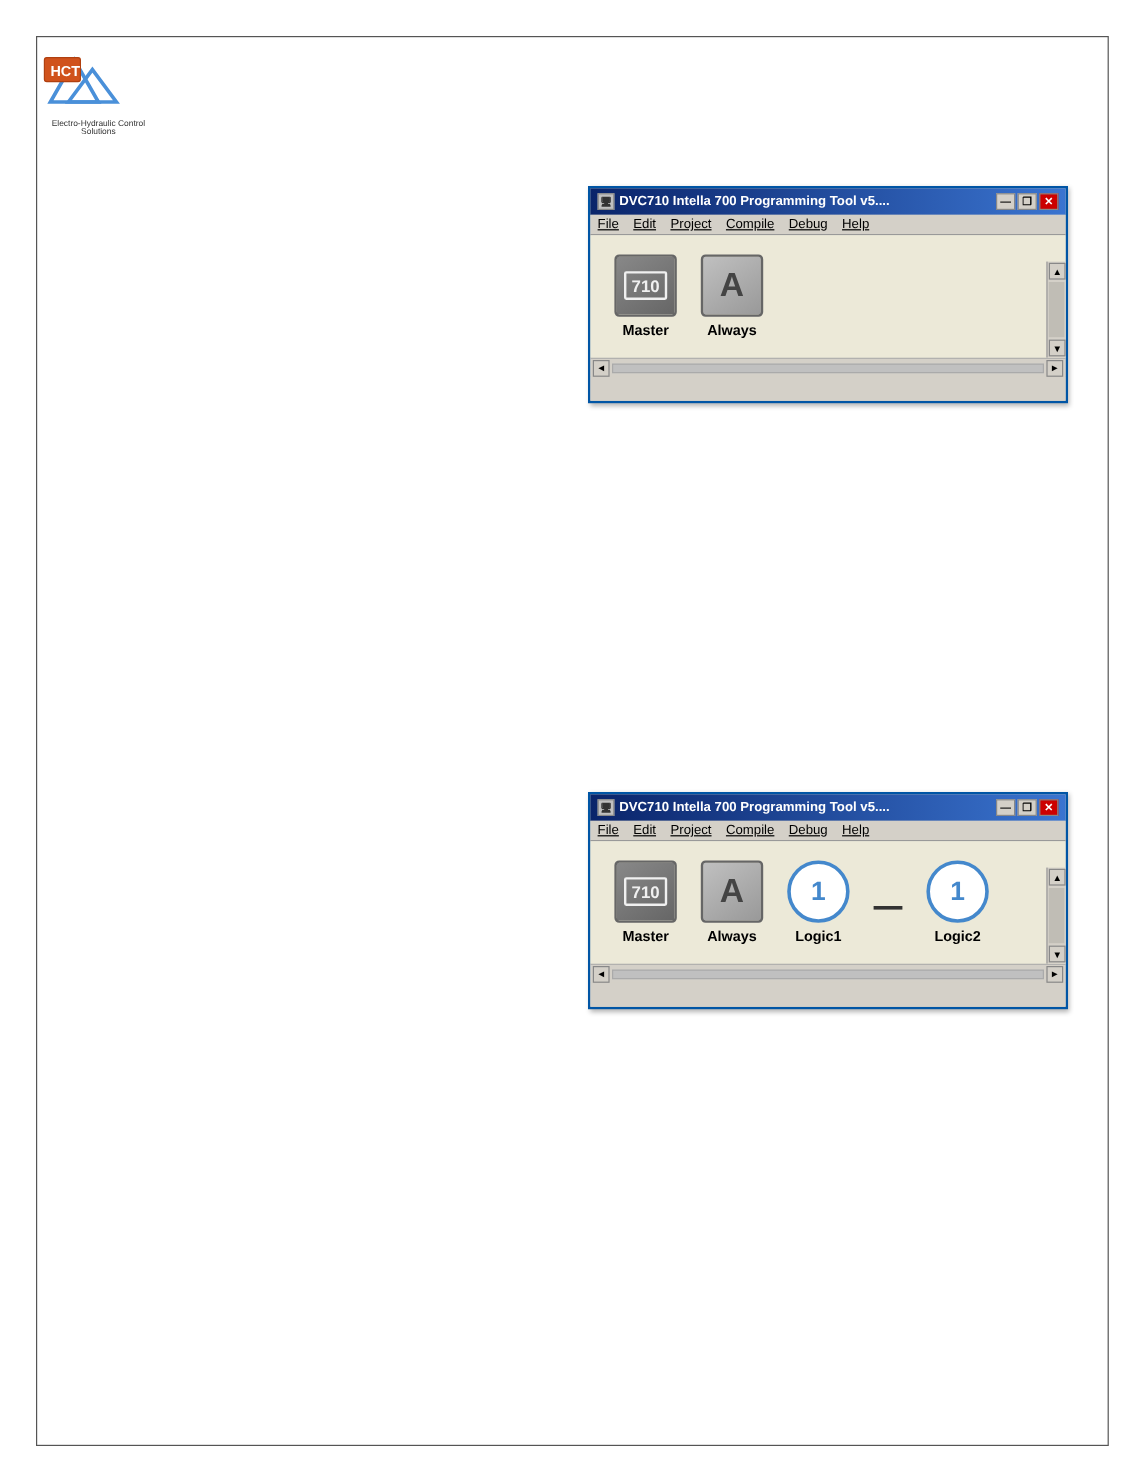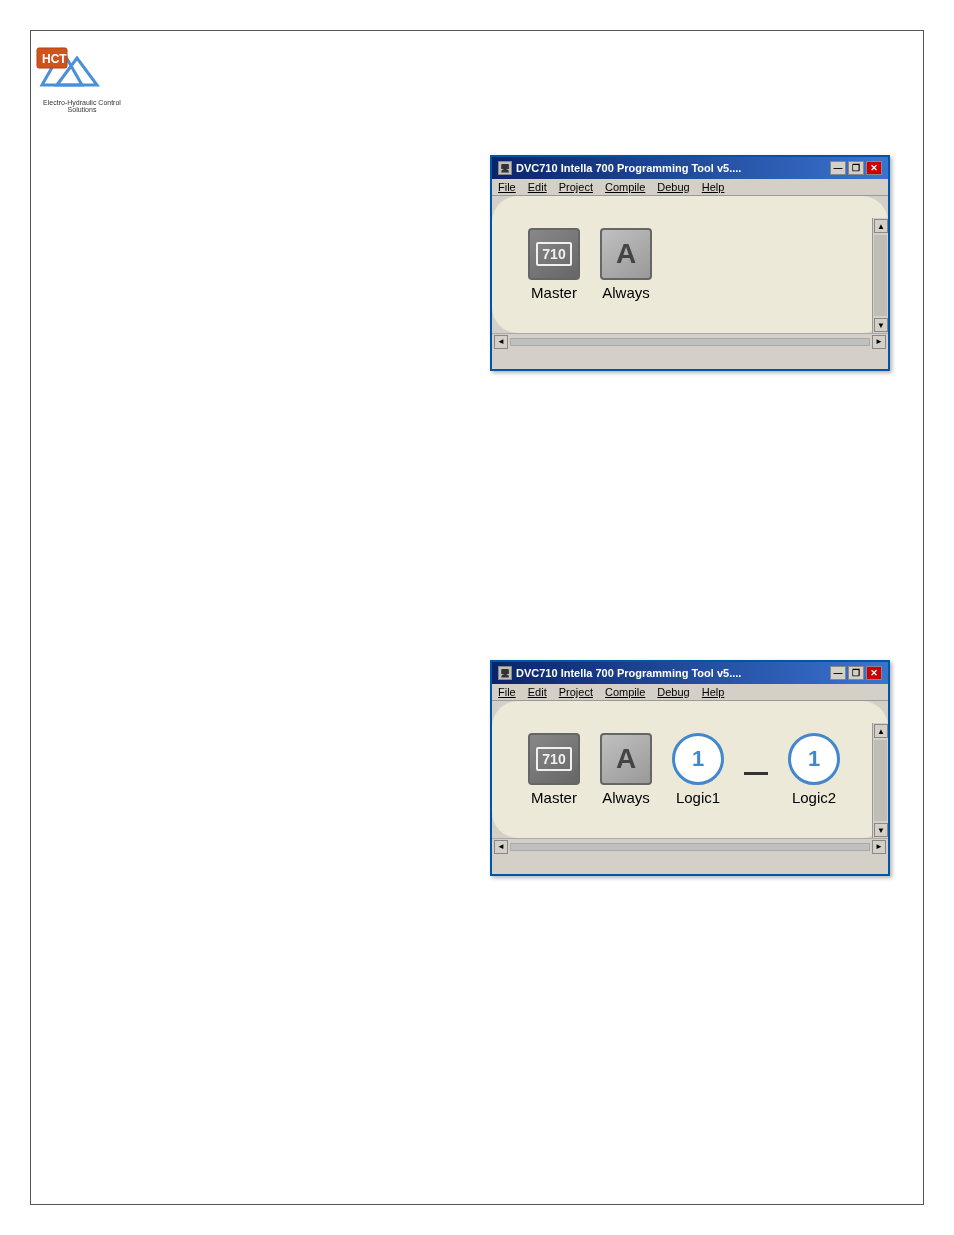--- a/index.html
+++ b/index.html
@@ -104,24 +104,23 @@
       font-size: 11px;
       border-bottom: 1px solid #999;
     }
     .menu-item {
       cursor: pointer;
       text-decoration: underline;
     }
 
     .window-content {
       background: #ece9d8;
-      padding: 24px;
+      padding: 8px;
       min-height: 80px;
       position: relative;
-      border-radius: 26px;
     }
 
     
     .dvc-icons {
       display: flex;
       gap: 20px;
       padding: 8px 12px;
     }
     .dvc-icon-item {
       display: flex;
@@ -152,22 +151,23 @@
       font-weight: bold;
       color: #f0f0f0;
       border: 2px solid #f0f0f0;
       padding: 2px 4px;
       border-radius: 2px;
     }
     .dvc-icon-box.always-box {
       background: linear-gradient(145deg, #c0c0c0, #999);
     }
     .dvc-icon-label {
-      font-size: 15px;
+      font-size: 12px;
       color: #000;
+      font-weight: bold;
     }
     .h-scroll {
       width: 100%;
       height: 16px;
       background: #d4d0c8;
       border-top: 1px solid #aaa;
       display: flex;
       align-items: center;
       padding: 0 2px;
     }

